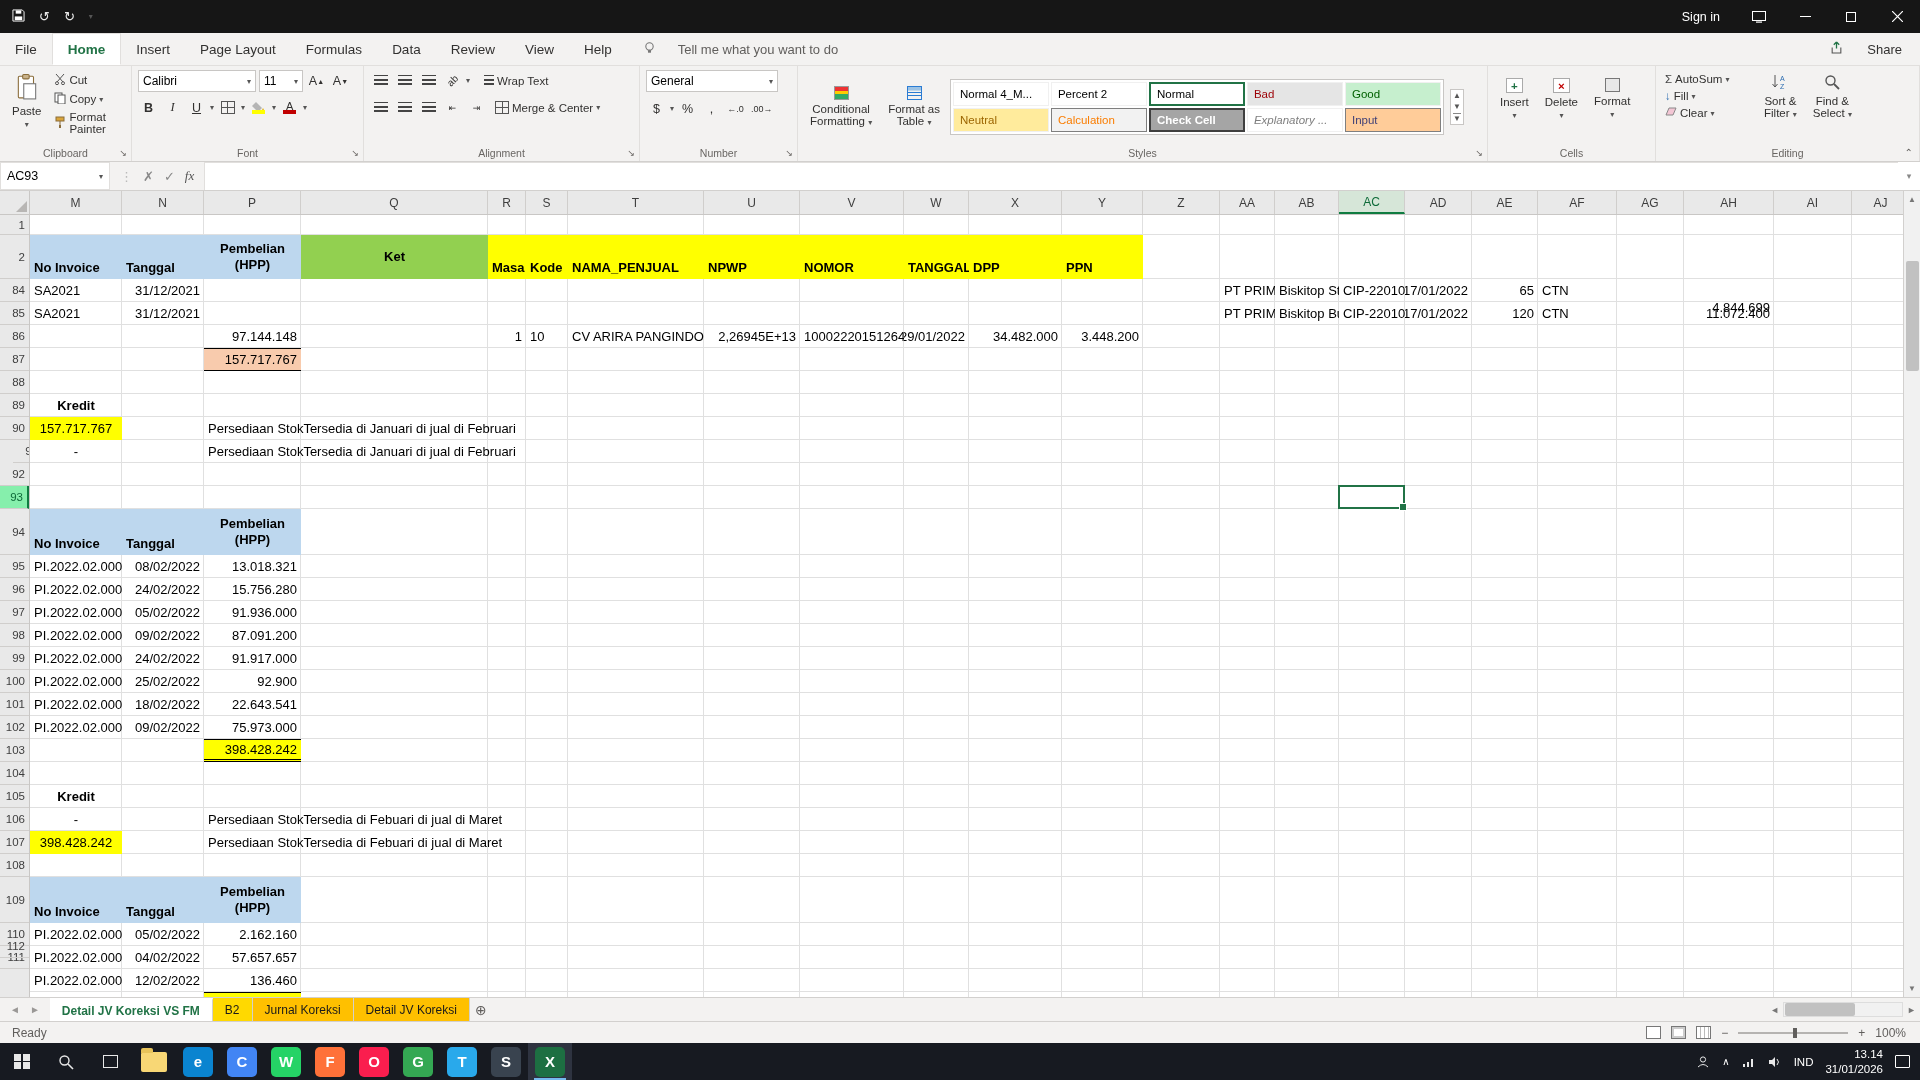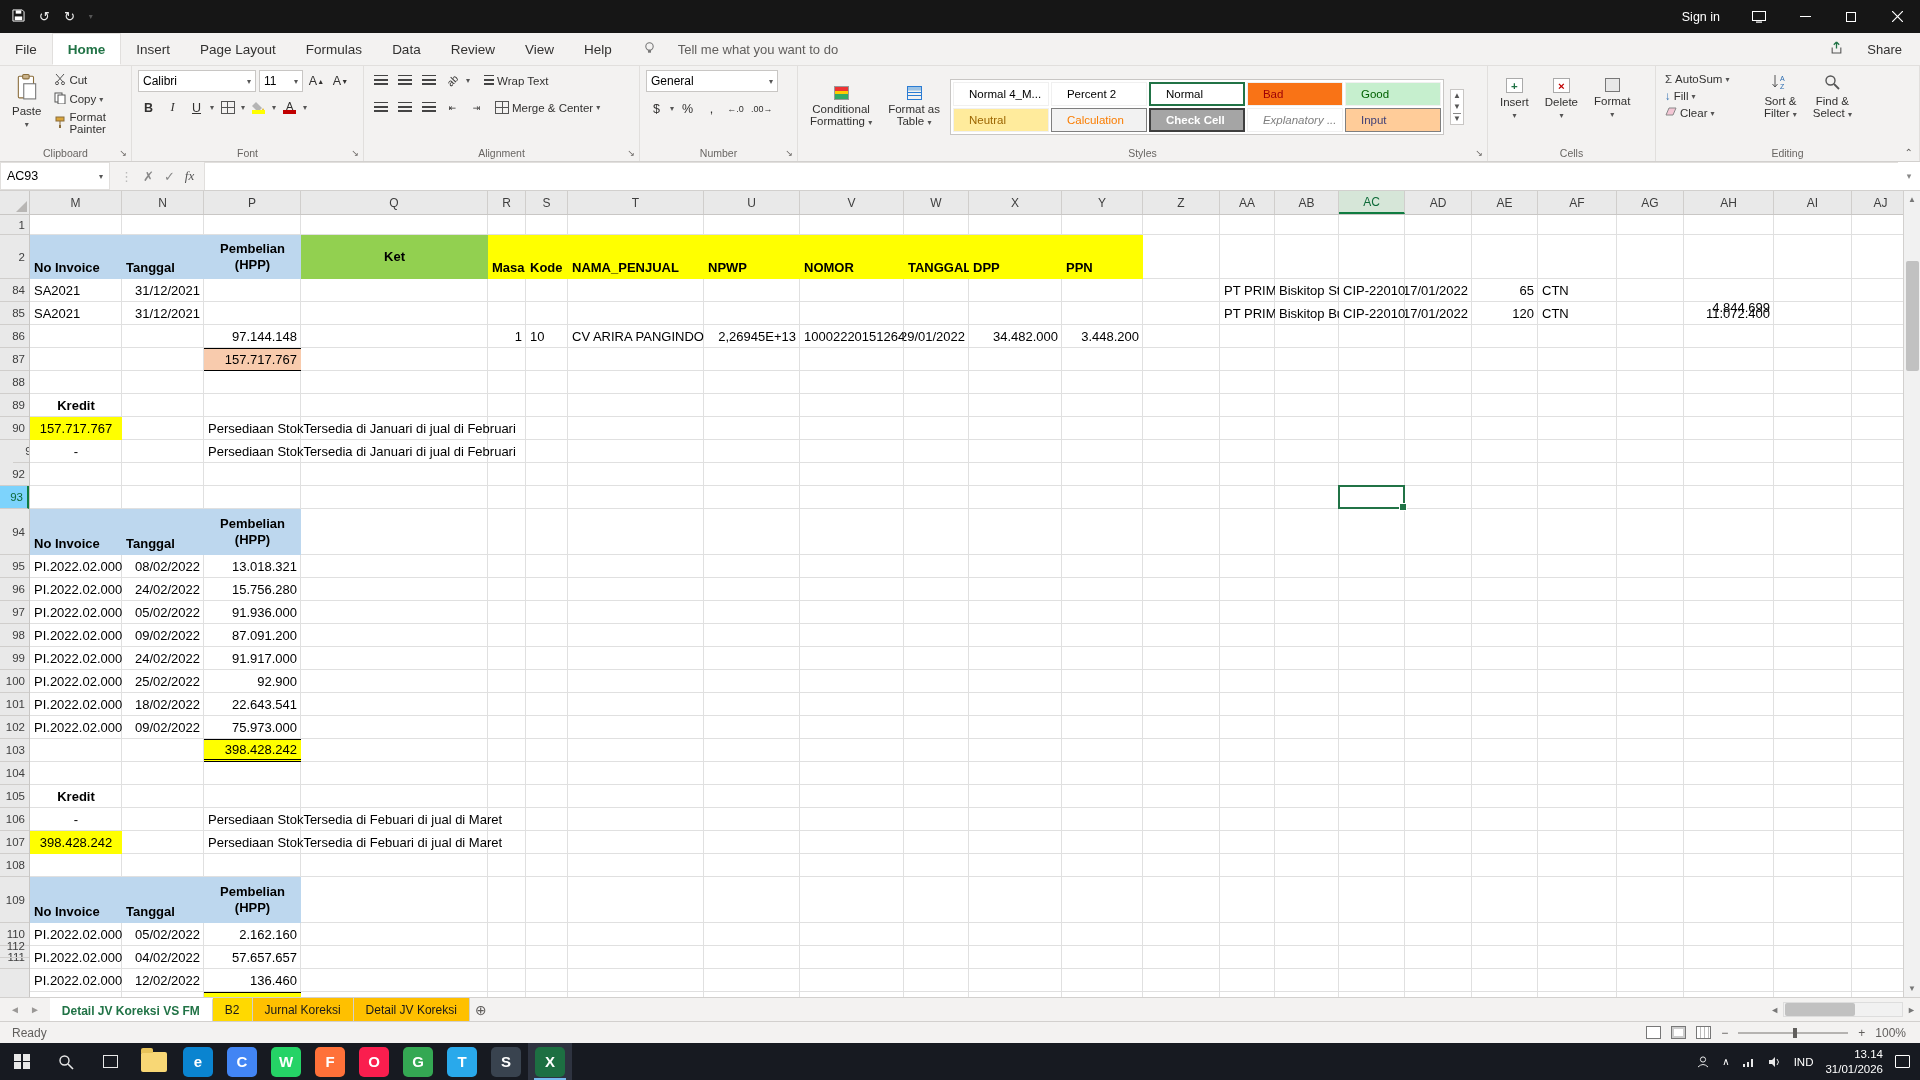--- a/index.html
+++ b/index.html
@@ -42,23 +42,23 @@
   .bars.short { width:10px; }
   .gridico { width:14px; height:13px; border:1px solid #555; background:
       linear-gradient(#555,#555) 50% 0/1px 100% no-repeat,
       linear-gradient(#555,#555) 0 50%/100% 1px no-repeat; }
   .cfico { width:15px; height:14px; border:1px solid #999; background:linear-gradient(to bottom,#e33 0 30%,#fc0 30% 60%,#3a6 60% 100%); }
   .tblico { width:15px; height:14px; border:1px solid #2b7cd3; background:
       linear-gradient(#9cc3e5,#9cc3e5) 0 0/100% 30% no-repeat,
       linear-gradient(#2b7cd3,#2b7cd3) 0 45%/100% 1px no-repeat,
       linear-gradient(#2b7cd3,#2b7cd3) 0 75%/100% 1px no-repeat; }
   .gallery { background:#fff; border:1px solid #C8C6C4; display:grid; grid-template-columns:repeat(5,96px); grid-auto-rows:24px; gap:2px; padding:2px; align-self:center; }
-  .chip { font-size:11.5px; display:flex; align-items:center; padding:0 15px; border:1px solid #F0F0F0; color:#000; white-space:nowrap; overflow:hidden; }
+  .chip { font-size:11.5px; display:flex; align-items:center; padding:0 6px; border:1px solid #F0F0F0; color:#000; white-space:nowrap; overflow:hidden; }
   .st-normal { border:2px solid #217346; }
-  .st-bad { background:#f97316; color:#9C0006;text-align:right; }
+  .st-bad { background:#e5e5e5; color:#9C0006;text-align:right; }
   .st-good { background:#C6EFCE; color:#006100; }
   .st-neutral { background:#FFEB9C; color:#9C6500; }
   .st-calc { background:#F2F2F2; color:#FA7D00; border:1px solid #7F7F7F; }
   .st-check { background:#A5A5A5; color:#fff; border:2px solid #3F3F3F; font-weight:bold; }
   .st-expl { color:#7F7F7F; font-style:italic; }
   .st-input { background:#FFCC99; color:#3F3F76; border:1px solid #7F7F7F; }
   .galarrows { display:flex; flex-direction:column; justify-content:center; gap:2px; border:1px solid #C8C6C4; background:#fff; padding:1px 2px; margin-left:2px; align-self:center; font-size:8px; color:#555; }
   .ribcollapse { position:absolute; right:6px; bottom:3px; font-size:10px; color:#605E5C; }
 
   
@@ -71,21 +71,21 @@
 
   
   .sheet { position:absolute; top:191px; left:0; width:1903px; height:806px; background:#fff; }
   .corner { position:absolute; top:0; left:0; width:30px; height:24px; background:#E9E9E9; border-right:1px solid #C9C7C5; border-bottom:1px solid #C9C7C5; }
   .corner:after { content:""; position:absolute; right:2px; bottom:2px; border-left:11px solid transparent; border-bottom:11px solid #B8B6B4; }
   #col-headers { position:absolute; top:0; left:30px; right:0; height:24px; background:#E9E9E9; border-bottom:1px solid #C9C7C5; overflow:hidden; }
   .col-h { position:absolute; top:0; height:100%; border-right:1px solid #D0CECC; display:flex; align-items:center; justify-content:center; font-size:12px; color:#3E3E3E; }
   .col-h.hsel { background:#D6E6D8; color:#0E6B39; border-bottom:2px solid #107C41; }
   #row-headers { position:absolute; top:24px; left:0; width:30px; bottom:0; background:#E9E9E9; border-right:1px solid #C9C7C5; overflow:hidden; }
   .row-h { position:absolute; left:0; width:100%; border-bottom:1px solid #D0CECC; font-size:11.5px; color:#3E3E3E; display:flex; align-items:center; justify-content:flex-end; padding-right:4px; }
-  .row-h.hsel { background:#7dd3fc; color:#0E6B39; border-right:2px solid #107C41;padding-left:19px; }
+  .row-h.hsel { background:#86efac; color:#0E6B39; border-right:2px solid #107C41;padding-left:19px; }
   #grid-body { position:absolute; top:24px; left:30px; right:0; bottom:0; overflow:hidden; background:#fff; }
   .vline { position:absolute; top:0; bottom:0; width:1px; background:#E0E0E0; }
   .hline { position:absolute; left:0; width:1880px; height:1px; background:#E0E0E0; }
   .cell { position:absolute; font-size:13px; color:#000; display:flex; align-items:center; padding:0 4px; white-space:nowrap; overflow:hidden; z-index:1; }
   .cell.r { justify-content:flex-end; }
   .cell.ctr { justify-content:center; }
   .cell.b { font-weight:bold; }
   .cell.vb { align-items:flex-end; padding-bottom:4px; }
   .cell.wrap { white-space:normal; text-align:center; justify-content:center; line-height:1.25; }
   .cell.hblue { background:#BDD7EE; z-index:2; }

